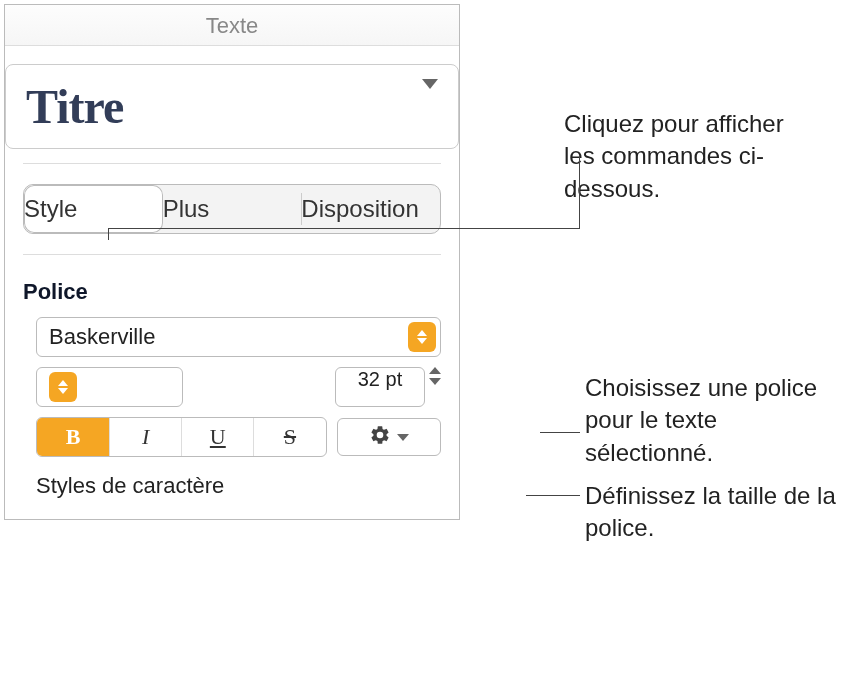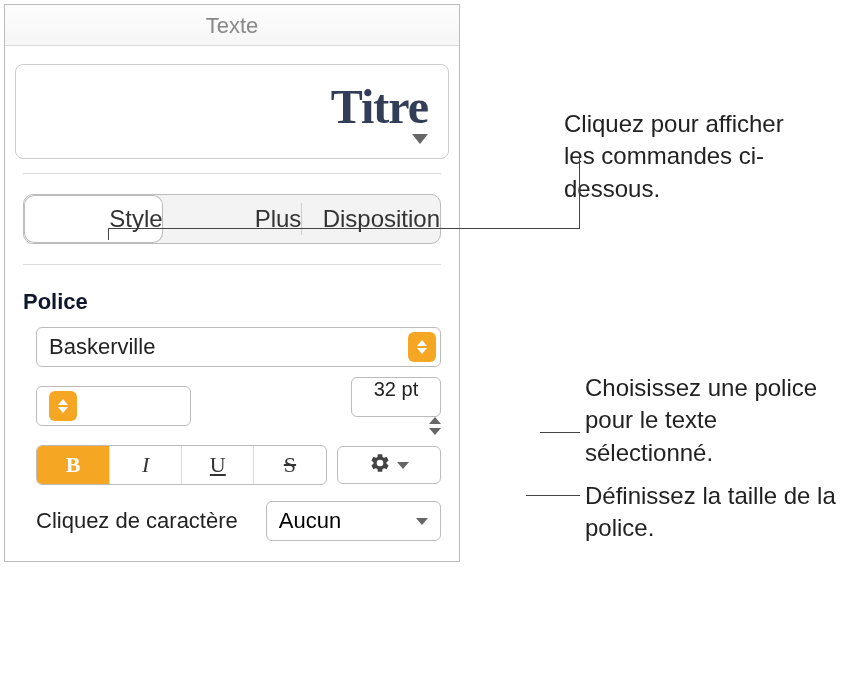--- a/index.html
+++ b/index.html
@@ -24,29 +24,28 @@
     }
     .panel-header {
       text-align: center;
       padding: 8px 0 6px;
       border-bottom: 1px solid #ddd;
       color: #888;
       font-size: 22px;
       background: linear-gradient(#fdfdfd,#f6f6f6);
     }
     .style-dropdown {
-      margin: 18px 10px 14px;
+      margin: 18px 0 14px;
       border: 1px solid #ccc;
       border-radius: 8px;
       padding: 14px 20px;
       display: flex;
-      align-items: flex-end;
+      align-items: flex-start;
       justify-content: space-between;
       background: #fff;
-      flex-direction: column;
     }
     .style-dropdown .title-text {
       font-family: Baskerville, "Times New Roman", serif;
       font-weight: 700;
       font-size: 48px;
       color: #323d58;
       letter-spacing: -1px;
     }
     .chevron {
       width: 0;
@@ -63,21 +62,21 @@
     .segmented {
       display: flex;
       margin: 20px 18px;
       border: 1px solid #bbb;
       border-radius: 10px;
       overflow: hidden;
       background: #f3f3f3;
     }
     .segmented .seg {
       flex: 1;
-      text-align: right;
+      text-align: left;
       padding: 10px 0;
       font-size: 24px;
       color: #333;
       position: relative;
       cursor: pointer;
     }
     .segmented .seg.active {
       background: #fff;
       border-radius: 10px;
       box-shadow: 0 0 0 1px #bbb inset;
@@ -141,22 +140,21 @@
       border-bottom: 6px solid #fff;
     }
     .tri-down {
       width: 0; height: 0;
       border-left: 5px solid transparent;
       border-right: 5px solid transparent;
       border-top: 6px solid #fff;
     }
     .size-group {
       display: flex;
-      align-items: flex-end;
-      flex-direction: column;
+      align-items: flex-start;
     }
     .size-input {
       border: 1px solid #bbb;
       border-radius: 6px;
       height: 40px;
       width: 90px;
       text-align: center;
       font-size: 20px;
       color: #222;
       background: #fff;
@@ -332,25 +330,21 @@
       <span class="gear-icon">
         <svg viewBox="0 0 24 24">
             <path d="M19.14,12.94a7.14,7.14,0,0,0,0-1.88l2-1.55a.5.5,0,0,0,.12-.64l-1.9-3.29a.5.5,0,0,0-.61-.22l-2.35.94a7.17,7.17,0,0,0-1.63-.94L14.5,2.81A.5.5,0,0,0,14,2.4H10a.5.5,0,0,0-.49.41L9.24,5.36a7.17,7.17,0,0,0-1.63.94L5.26,5.36a.5.5,0,0,0-.61.22l-1.9,3.29a.5.5,0,0,0,.12.64l2,1.55a7.14,7.14,0,0,0,0,1.88l-2,1.55a.5.5,0,0,0-.12.64l1.9,3.29a.5.5,0,0,0,.61.22l2.35-.94a7.17,7.17,0,0,0,1.63.94l.27,2.55A.5.5,0,0,0,10,21.6h4a.5.5,0,0,0,.49-.41l.27-2.55a7.17,7.17,0,0,0,1.63-.94l2.35.94a.5.5,0,0,0,.61-.22l1.9-3.29a.5.5,0,0,0-.12-.64ZM12,15.6A3.6,3.6,0,1,1,15.6,12,3.6,3.6,0,0,1,12,15.6Z"></path>
           </svg>
       </span>
       <span class="small-chevron"></span>
     </div>
   </div>
 
   <div class="charstyle-row">
-    <span class="charstyle-label">Cliquez de caractère</span>
-    <div class="charstyle-select">
-      <span>Aucun</span>
-      <span class="small-chevron"></span>
-    </div>
+    <span class="charstyle-label">Styles de caractère</span>
   </div>
 
 </div>
 
 <div class="callout-line" style="left:108px; top:228px; width:472px;"></div>
 <div class="callout" style="left:564px; top:108px; width:250px;">Cliquez pour afficher les commandes ci-dessous.</div>
 
 <div class="callout-line" style="left:540px; top:432px; width:40px;"></div>
 <div class="callout" style="left:585px; top:372px; width:260px;">Choisissez une police pour le texte sélectionné.</div>
 

